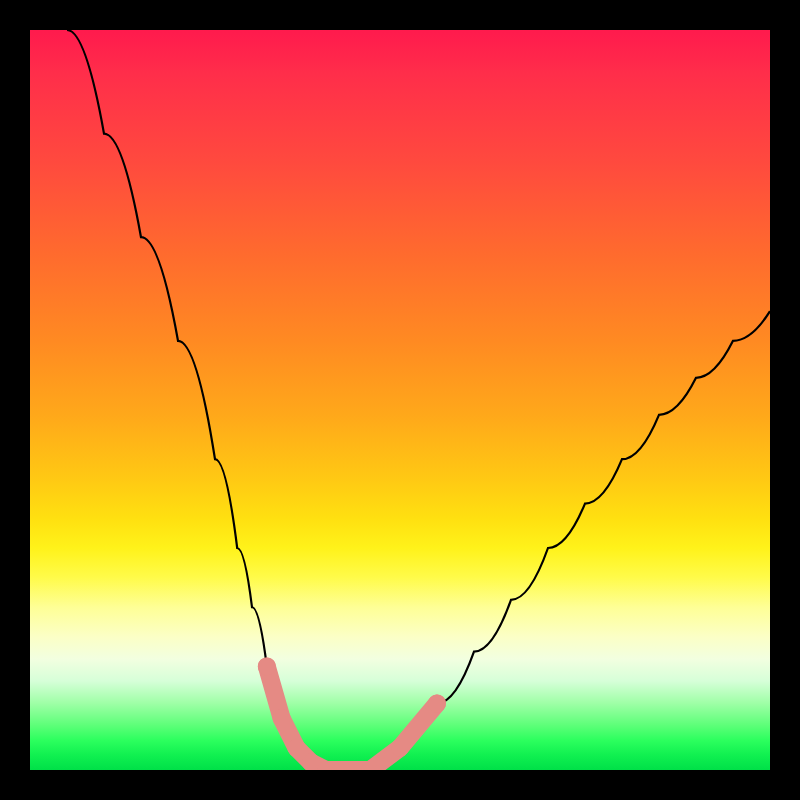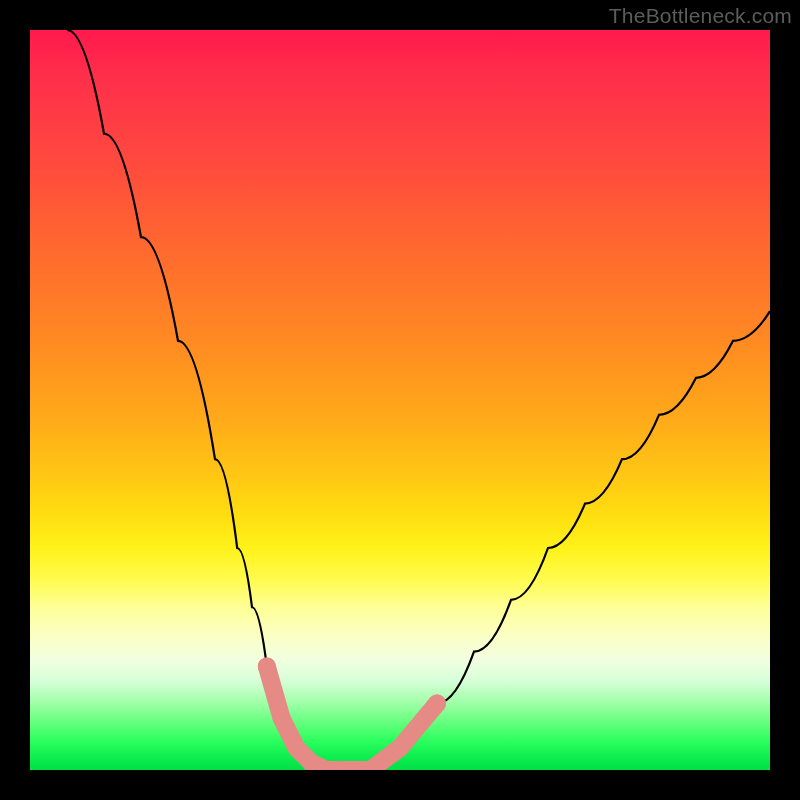--- a/index.html
+++ b/index.html
@@ -83,14 +83,13 @@
           <line x1="296" y1="740" x2="310.8" y2="740" stroke="#e58a84" stroke-width="18" stroke-linecap="round"></line>
           <line x1="310.8" y1="740" x2="340.40000000000003" y2="740" stroke="#e58a84" stroke-width="18" stroke-linecap="round"></line>
           <line x1="340.40000000000003" y1="740" x2="370" y2="717.8" stroke="#e58a84" stroke-width="18" stroke-linecap="round"></line>
           <line x1="370" y1="717.8" x2="407.00000000000006" y2="673.4" stroke="#e58a84" stroke-width="18" stroke-linecap="round"></line>
           <circle cx="236.8" cy="636.4" r="9" fill="#e58a84"></circle>
           <circle cx="407.00000000000006" cy="673.4" r="9" fill="#e58a84"></circle>
         </g>
     </svg>
   </div>
 
-  <div class="watermark">TheBottleneck.com</div>
 </div>
 
 </body></html>

